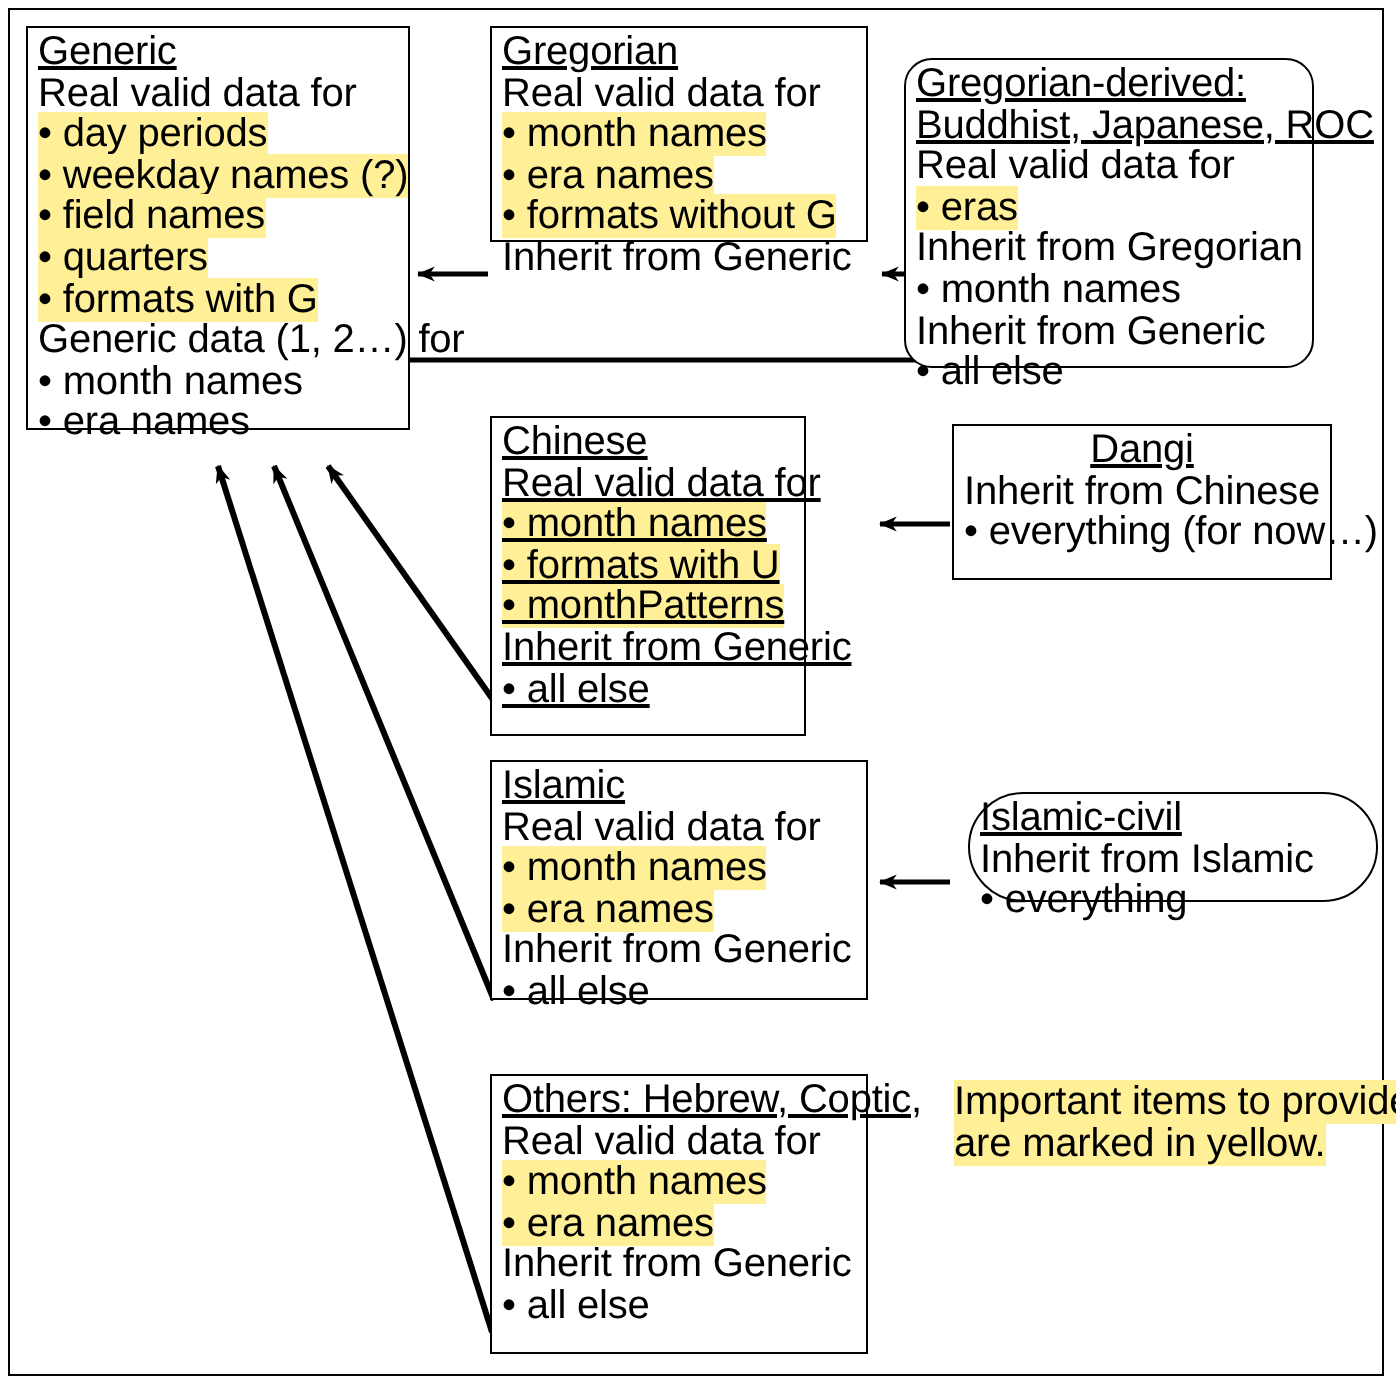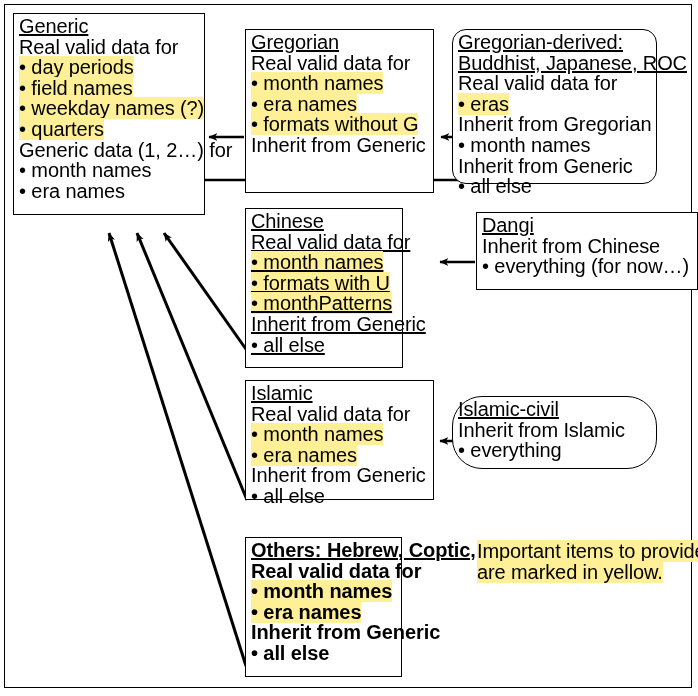--- a/index.html
+++ b/index.html
@@ -110,29 +110,30 @@
 
     <g>
       <line x1="246" y1="666" x2="109" y2="233" stroke="#000000" stroke-width="3" marker-end="url(#ah)"></line>
     </g>
   </svg>
 
   <div class="box" style="left:13px; top:13px; width:192px; height:202px;">
     <div class="line title">Generic</div>
     <div class="line">Real valid data for</div>
     <div class="line"><span class="hl">• day periods</span></div>
+    <div class="line"><span class="hl">• weekday names (?)</span></div>
     <div class="line"><span class="hl">• field names</span></div>
-    <div class="line"><span class="hl">• weekday names (?)</span></div>
     <div class="line"><span class="hl">• quarters</span></div>
+    <div class="line"><span class="hl">• formats with G</span></div>
     <div class="line">Generic data (1, 2…) for</div>
     <div class="line">• month names</div>
     <div class="line">• era names</div>
   </div>
 
-  <div class="box" style="left:245px; top:13px; width:189px; height:164px;margin-top:16px;">
+  <div class="box" style="left:245px; top:13px; width:189px; height:108px;">
     <div class="line title">Gregorian</div>
     <div class="line">Real valid data for</div>
     <div class="line"><span class="hl">• month names</span></div>
     <div class="line"><span class="hl">• era names</span></div>
     <div class="line"><span class="hl">• formats without G</span></div>
     <div class="line">Inherit from Generic</div>
   </div>
 
   <div class="box" style="left:452px; top:29px; width:205px; height:155px;border-radius:14px;">
     <div class="line title">Gregorian-derived:</div>
@@ -148,42 +149,42 @@
   <div class="box" style="left:245px; top:208px; width:158px; height:160px;text-decoration:underline;">
     <div class="line title">Chinese</div>
     <div class="line">Real valid data for</div>
     <div class="line"><span class="hl">• month names</span></div>
     <div class="line"><span class="hl">• formats with U</span></div>
     <div class="line"><span class="hl">• monthPatterns</span></div>
     <div class="line">Inherit from Generic</div>
     <div class="line">• all else</div>
   </div>
 
-  <div class="box" style="left:476px; top:212px; width:222px; height:78px;">
+  <div class="box" style="left:476px; top:212px; width:190px; height:78px;text-align:center;">
     <div class="line title">Dangi</div>
     <div class="line">Inherit from Chinese</div>
     <div class="line">• everything (for now…)</div>
   </div>
 
   <div class="box" style="left:245px; top:380px; width:189px; height:120px;">
     <div class="line title">Islamic</div>
     <div class="line">Real valid data for</div>
     <div class="line"><span class="hl">• month names</span></div>
     <div class="line"><span class="hl">• era names</span></div>
     <div class="line">Inherit from Generic</div>
     <div class="line">• all else</div>
   </div>
 
-  <div class="box" style="left:452px; top:396px; width:205px; height:73px;border-radius:30px;">
+  <div class="box" style="left:484px; top:396px; width:205px; height:55px;border-radius:30px;">
     <div class="line title">Islamic-civil</div>
     <div class="line">Inherit from Islamic</div>
     <div class="line">• everything</div>
   </div>
 
-  <div class="box" style="left:245px; top:537px; width:157px; height:140px;font-weight:bold;">
+  <div class="box" style="left:245px; top:537px; width:189px; height:140px;">
     <div class="line title">Others: Hebrew, Coptic,</div>
     <div class="line">Real valid data for</div>
     <div class="line"><span class="hl">• month names</span></div>
     <div class="line"><span class="hl">• era names</span></div>
     <div class="line">Inherit from Generic</div>
     <div class="line">• all else</div>
   </div>
 
   <div class="note" style="left:477px; top:541px; width:205px;">
     <div class="line"><span class="hl">Important items to provide</span></div>

